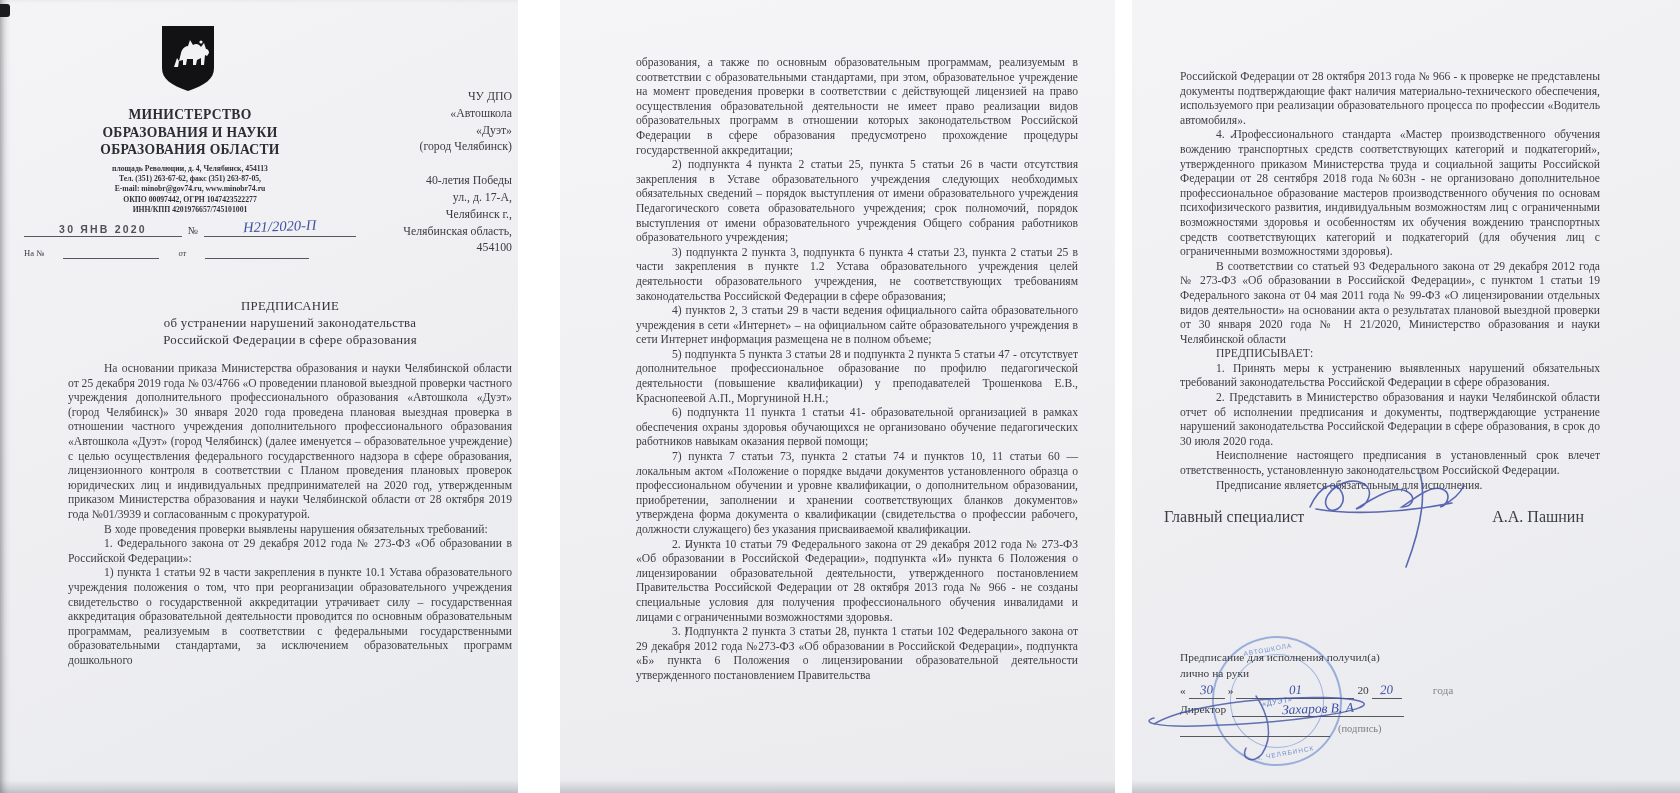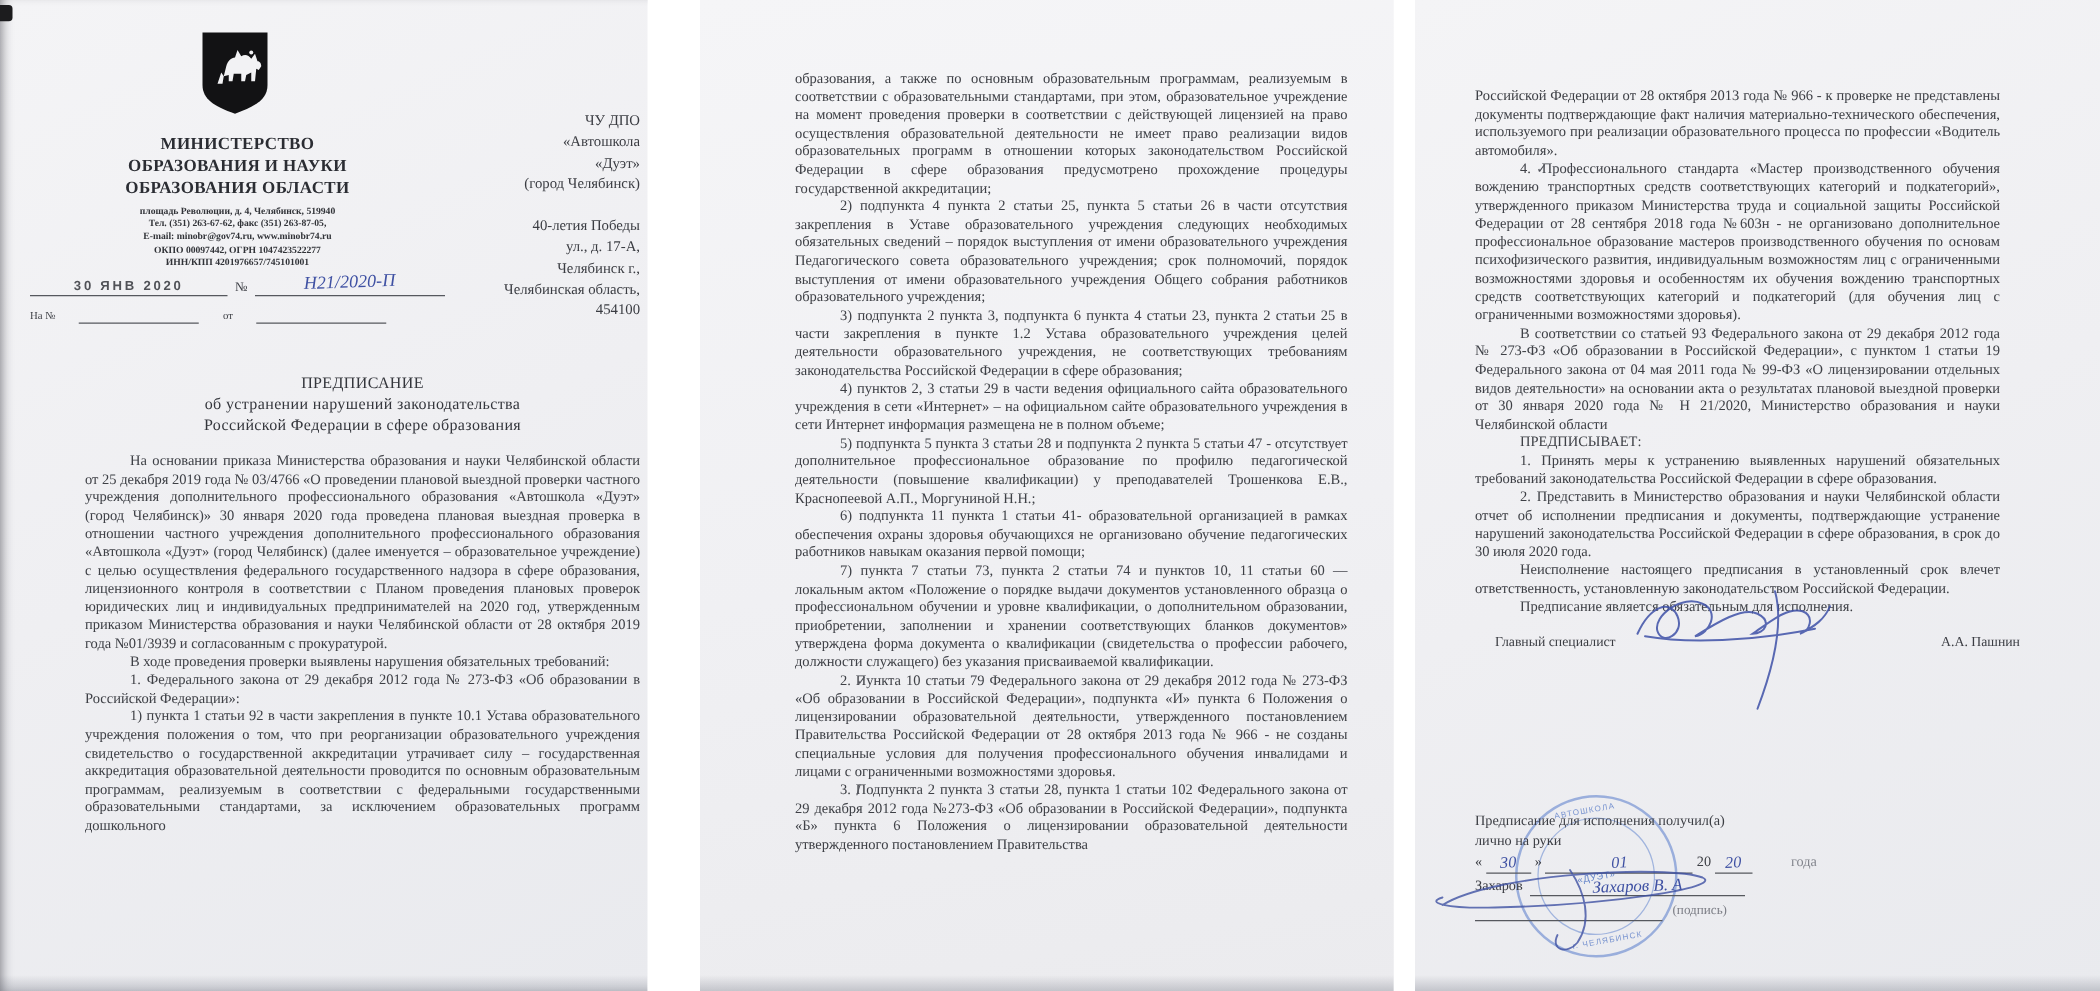--- a/index.html
+++ b/index.html
@@ -23,21 +23,21 @@
         font-weight:bold;font-size:7.7px;line-height:10.2px;color:#313338;}
   .ref-row{position:absolute;left:24px;top:218px;display:flex;align-items:flex-end;gap:6px;}
   .underline{border-bottom:1px solid #56585e;display:inline-flex;align-items:flex-end;justify-content:center;}
   .date-line{width:158px;}
   .num-line{width:152px;position:relative;}
   .date-stamp{font-family:"Liberation Sans",sans-serif;font-weight:700;font-size:10.5px;
         letter-spacing:2.2px;color:#3a3c42;opacity:.88;padding-bottom:1px;white-space:nowrap;}
   .num-label{font-size:10.5px;color:#3c3e44;padding-bottom:1px;}
   .hand{font-style:italic;color:#3f51a3;}
   .num-value{font-size:14.5px;transform:rotate(-2deg);padding-bottom:1px;white-space:nowrap;}
-  .ref-row2{position:absolute;left:24px;top:247px;display:flex;align-items:flex-start;gap:19px;}
+  .ref-row2{position:absolute;left:24px;top:247px;display:flex;align-items:center;gap:19px;}
   .small-label{font-size:8.6px;color:#3c3e44;padding-bottom:1px;}
   .w90{width:96px;height:11px;}
   .w100{width:104px;height:11px;}
 
   .recipient{position:absolute;right:6px;top:88px;width:180px;text-align:right;
         font-size:11.8px;line-height:16.8px;color:#3a3c42;}
   .recipient .gap-block{margin-top:17px;}
 
   .doc-title{position:absolute;left:68px;top:298px;width:444px;text-align:center;
         font-size:12.8px;line-height:17px;color:#34363c;letter-spacing:.3px;}
@@ -47,22 +47,22 @@
   #page1 .body-text{left:68px;top:362px;width:444px;}
   #page2 .body-text{left:76px;top:56px;width:442px;}
   #page3 .body-text{left:48px;top:70px;width:420px;}
   .para{margin:0;text-align:justify;font-size:11.6px;line-height:14.6px;
         text-indent:36px;position:relative;color:#3e4046;}
   .para.noindent{text-indent:0;}
   .mark{position:absolute;left:13px;top:0;font-size:10.5px;color:#53555c;
         font-family:"DejaVu Sans",sans-serif;font-style:normal;}
 
   
-  .signoff{position:absolute;left:64px;top:508px;width:420px;display:flex;
-        justify-content:space-between;font-size:11px;color:#3b3d43;}
+  .signoff{position:absolute;left:32px;top:508px;width:420px;display:flex;
+        justify-content:space-between;font-size:16px;color:#3b3d43;}
   .sig-svg{position:absolute;}
   .receipt{position:absolute;left:48px;top:650px;width:320px;font-size:11.4px;
         line-height:15.6px;color:#3b3d43;z-index:3;}
   .receipt-date{display:flex;align-items:flex-end;gap:3px;margin-top:1px;}
   .r-under{border-bottom:1px solid #56585e;display:inline-flex;justify-content:center;align-items:flex-end;}
   .rd-day{width:36px;}
   .rd-month{width:118px;}
   .rd-year{width:30px;}
   .hand-num{font-size:13px;transform:rotate(-3deg);padding-bottom:0;}
   .director-row{display:flex;align-items:flex-end;gap:6px;margin-top:2px;}
@@ -103,21 +103,21 @@
       </svg>
     </div>
 
     <div class="ministry-name">
         <div class="line">МИНИСТЕРСТВО</div>
         <div class="line">ОБРАЗОВАНИЯ И НАУКИ</div>
         <div class="line">ОБРАЗОВАНИЯ ОБЛАСТИ</div>
       </div>
 
     <div class="contacts">
-        <div class="line">площадь Революции, д. 4, Челябинск, 519940</div>
+        <div class="line">площадь Революции, д. 4, Челябинск, 454113</div>
         <div class="line">Тел. (351) 263-67-62, факс (351) 263-87-05,</div>
         <div class="line">E-mail: minobr@gov74.ru, www.minobr74.ru</div>
         <div class="line">ОКПО 00097442, ОГРН 1047423522277</div>
         <div class="line">ИНН/КПП 4201976657/745101001</div>
       </div>
 
     <div class="ref-row">
       <span class="underline date-line">
           <span class="date-stamp">30 ЯНВ 2020</span>
         </span>
@@ -229,21 +229,21 @@
         <span class="r-under rd-month">
             <span class="hand hand-num">01</span>
           </span>
         <span>20</span>
         <span class="r-under rd-year">
             <span class="hand hand-num">20</span>
           </span>
         <span class="gray-label">года</span>
       </div>
       <div class="director-row">
-        <span>Захаров</span>
+        <span>Директор</span>
         <span class="r-under dir-line">
             <span class="hand dir-name">Захаров В. А</span>
           </span>
       </div>
       <div class="podpis-row">
         <span class="r-under podpis-line"></span>
         <span class="podpis-label">(подпись)</span>
       </div>
     </div>
   </div>

